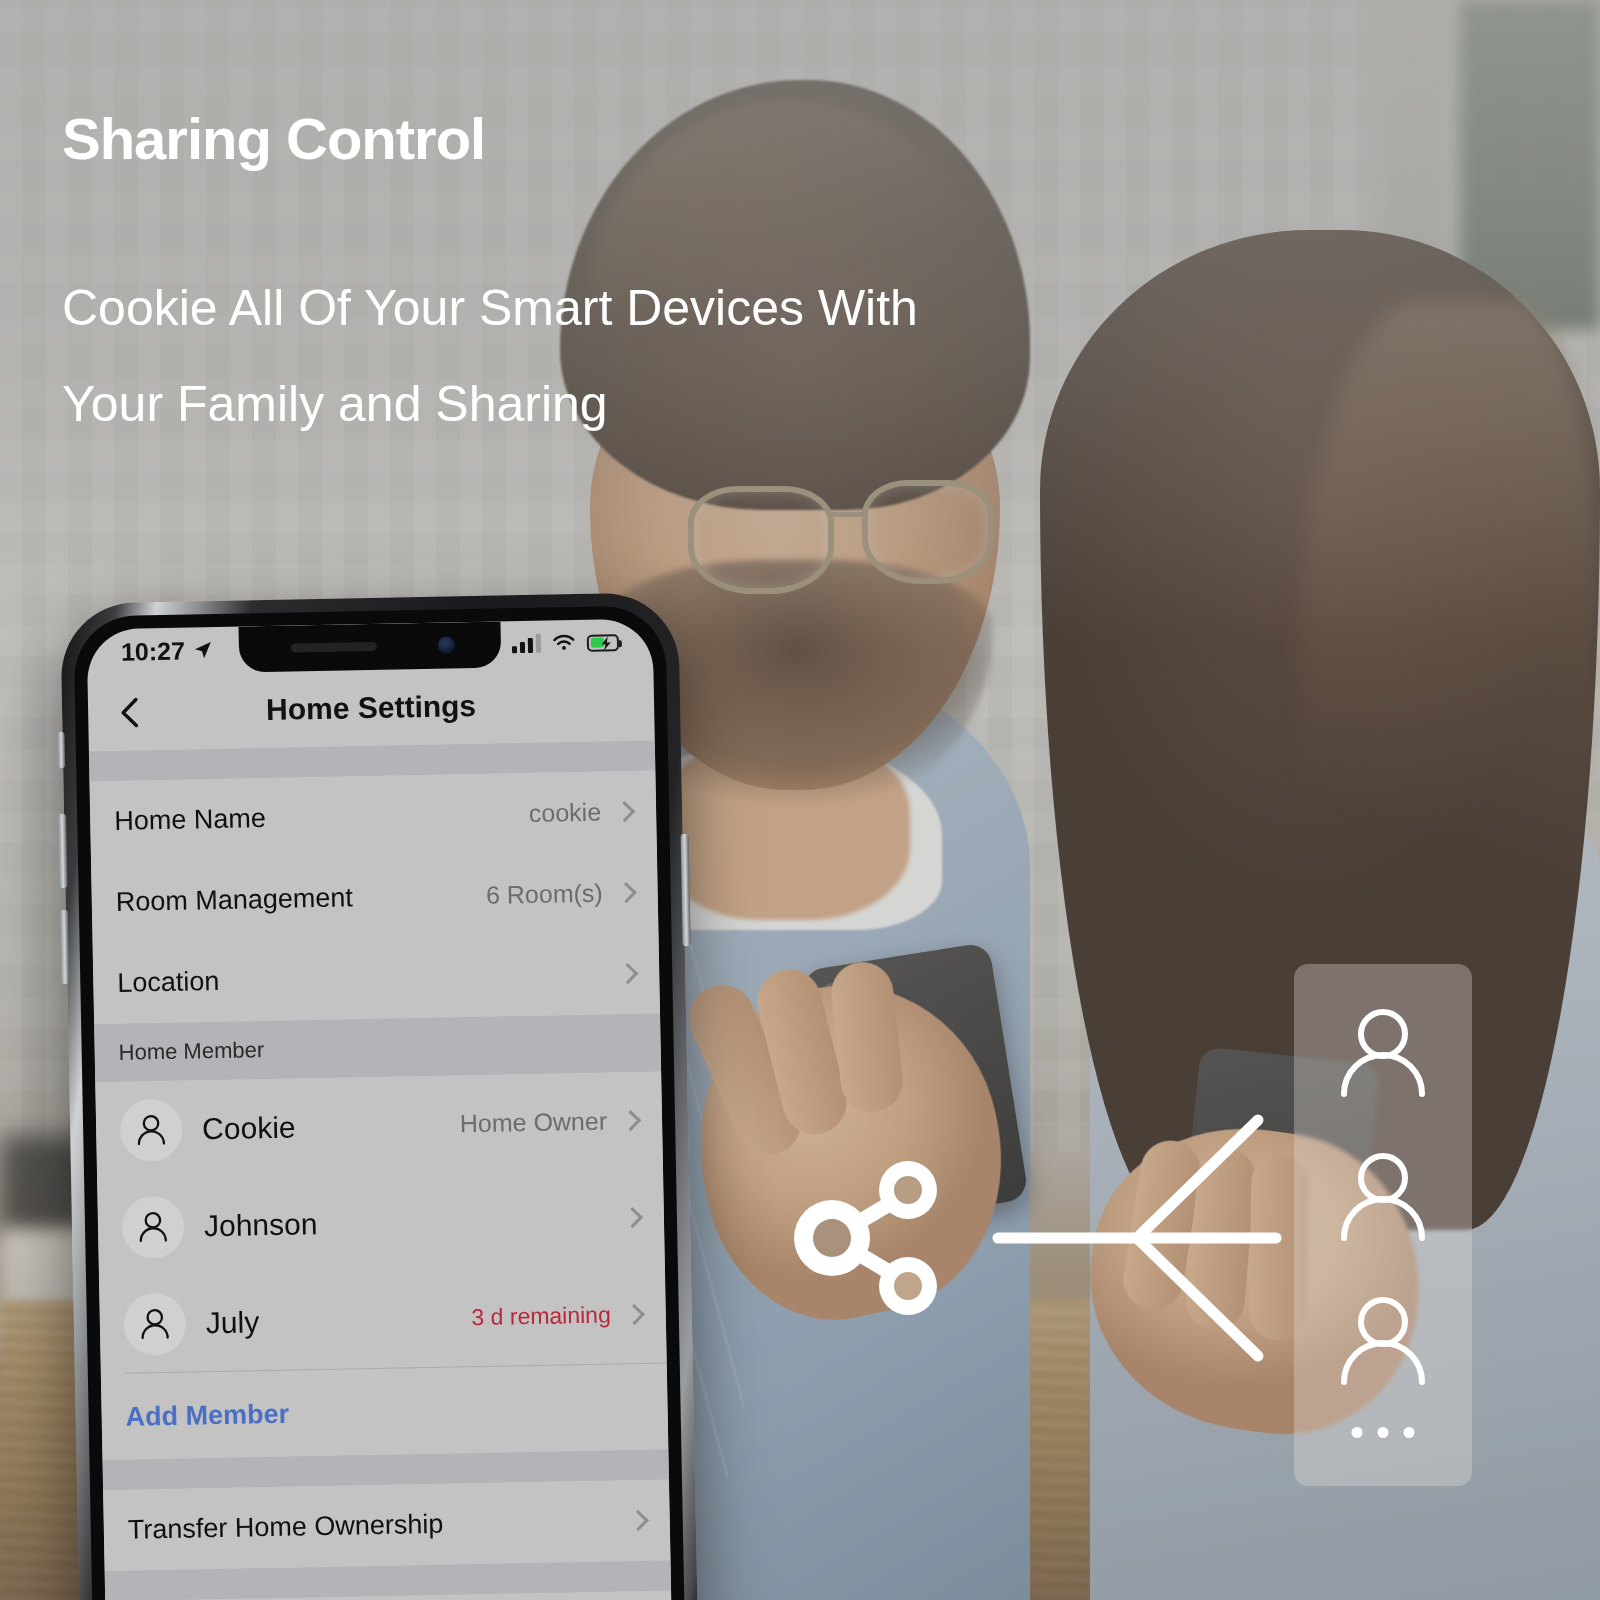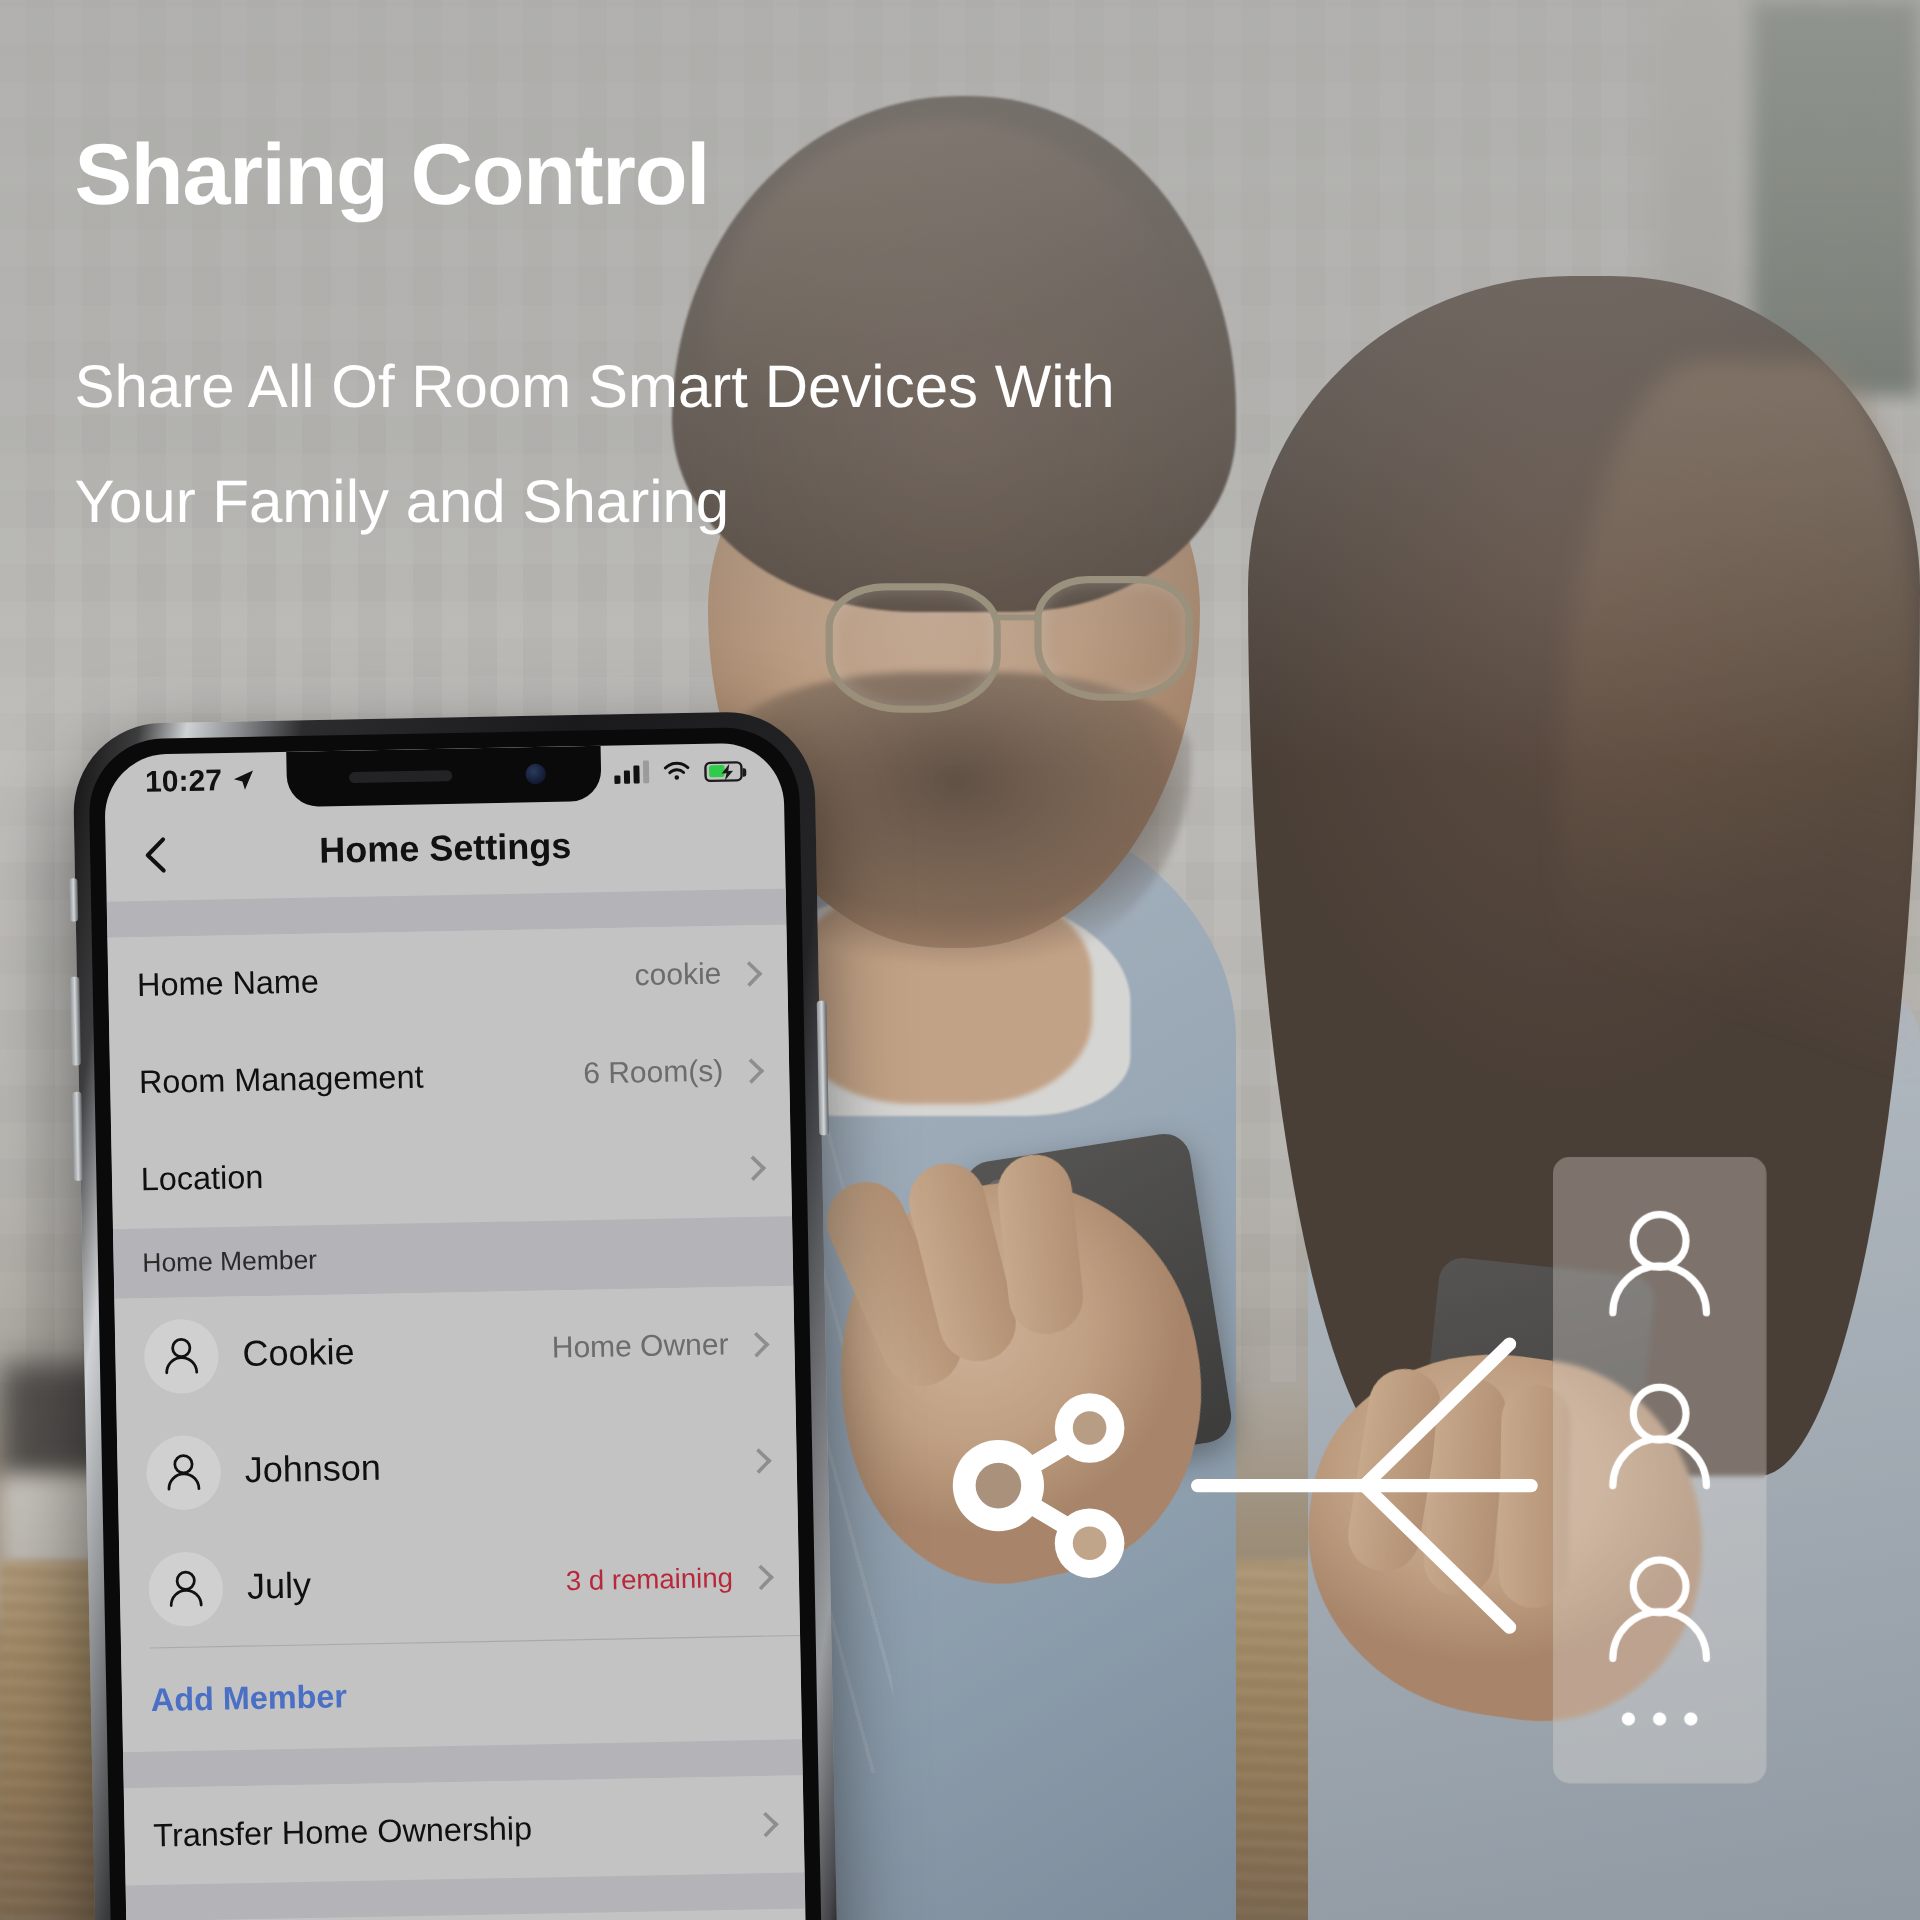--- a/index.html
+++ b/index.html
@@ -157,21 +157,21 @@
   .finger { position: absolute; background: linear-gradient(90deg,#dcb188,#c08f66); border-radius: 40px; filter: blur(.6px); }
 
   
   .bg-tint { position: absolute; inset: 0; background: rgba(150,150,150,.30); }
   .bg-tint-top { position: absolute; left: 0; top: 0; width: 100%; height: 640px;
     background: linear-gradient(180deg, rgba(160,160,158,.55) 0%, rgba(150,150,148,.30) 58%, rgba(140,140,138,0) 100%); }
 
   
   #headline { position: absolute; left: 62px; top: 110px; width: 1120px; z-index: 40; }
   #headline h1 {
-    font-size: 72px; line-height: 1.0; font-weight: 700; color: #fff;
+    font-size: 58px; line-height: 1.0; font-weight: 700; color: #fff;
     letter-spacing: -1px; white-space: nowrap;
   }
   #headline .sub {
     margin-top: 92px; font-size: 50px; line-height: 1.92; color: #fff; font-weight: 400;
   }
   #headline .sub span { display: block; white-space: nowrap; }
 
   
   #phone {
     position: absolute; left: 60px; top: 598px; width: 618px; height: 1060px;
@@ -307,21 +307,21 @@
   <div class="finger" style="left:1192px;top:1148px;width:58px;height:182px;transform:rotate(5deg)"></div>
   <div class="finger" style="left:1250px;top:1154px;width:58px;height:186px;transform:rotate(1deg)"></div>
 
   <div class="bg-tint"></div>
   <div class="bg-tint-top"></div>
 </div>
 
 <div id="headline">
   <h1>Sharing Control</h1>
   <div class="sub">
-    <span>Share All Of Room Smart Devices With</span>
+    <span>Cookie All Of Your Smart Devices With</span>
     <span>Your Family and Sharing</span>
   </div>
 </div>
 
 <div id="phone">
   <div class="phone-outer"></div>
   <div class="btn-side btn-mute"></div>
   <div class="btn-side btn-vup"></div>
   <div class="btn-side btn-vdn"></div>
   <div class="btn-side btn-pwr"></div>

